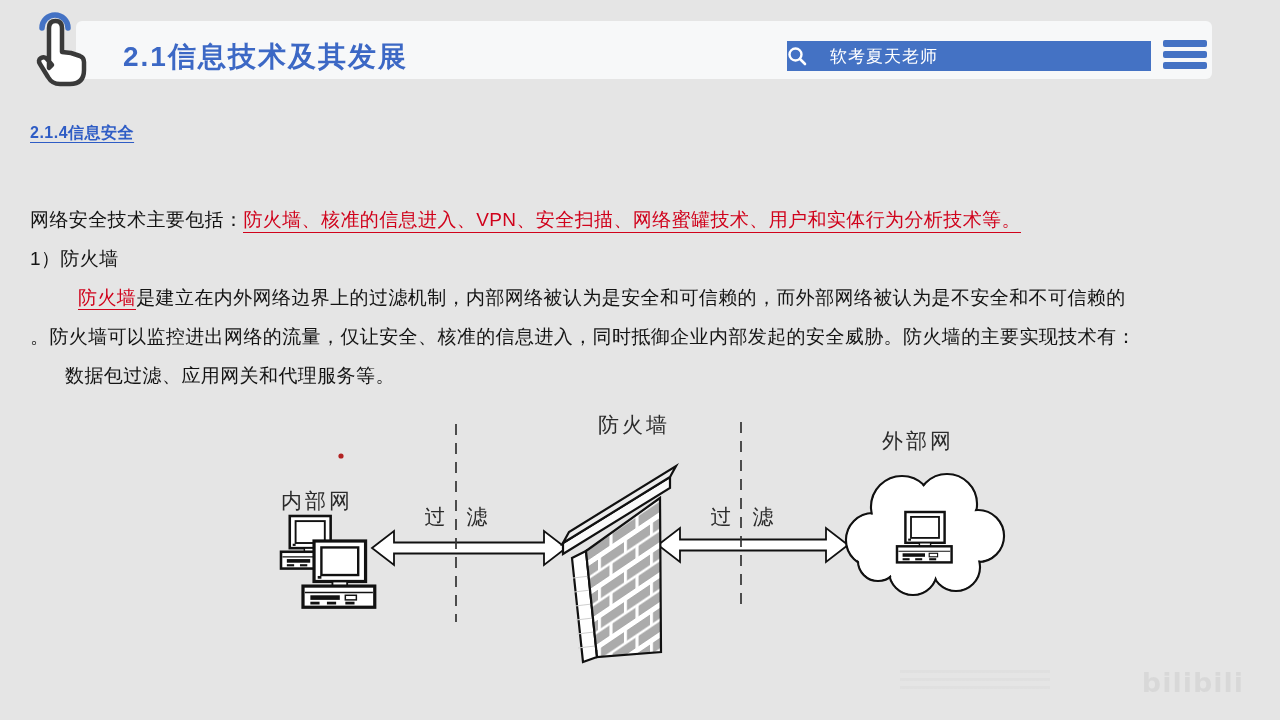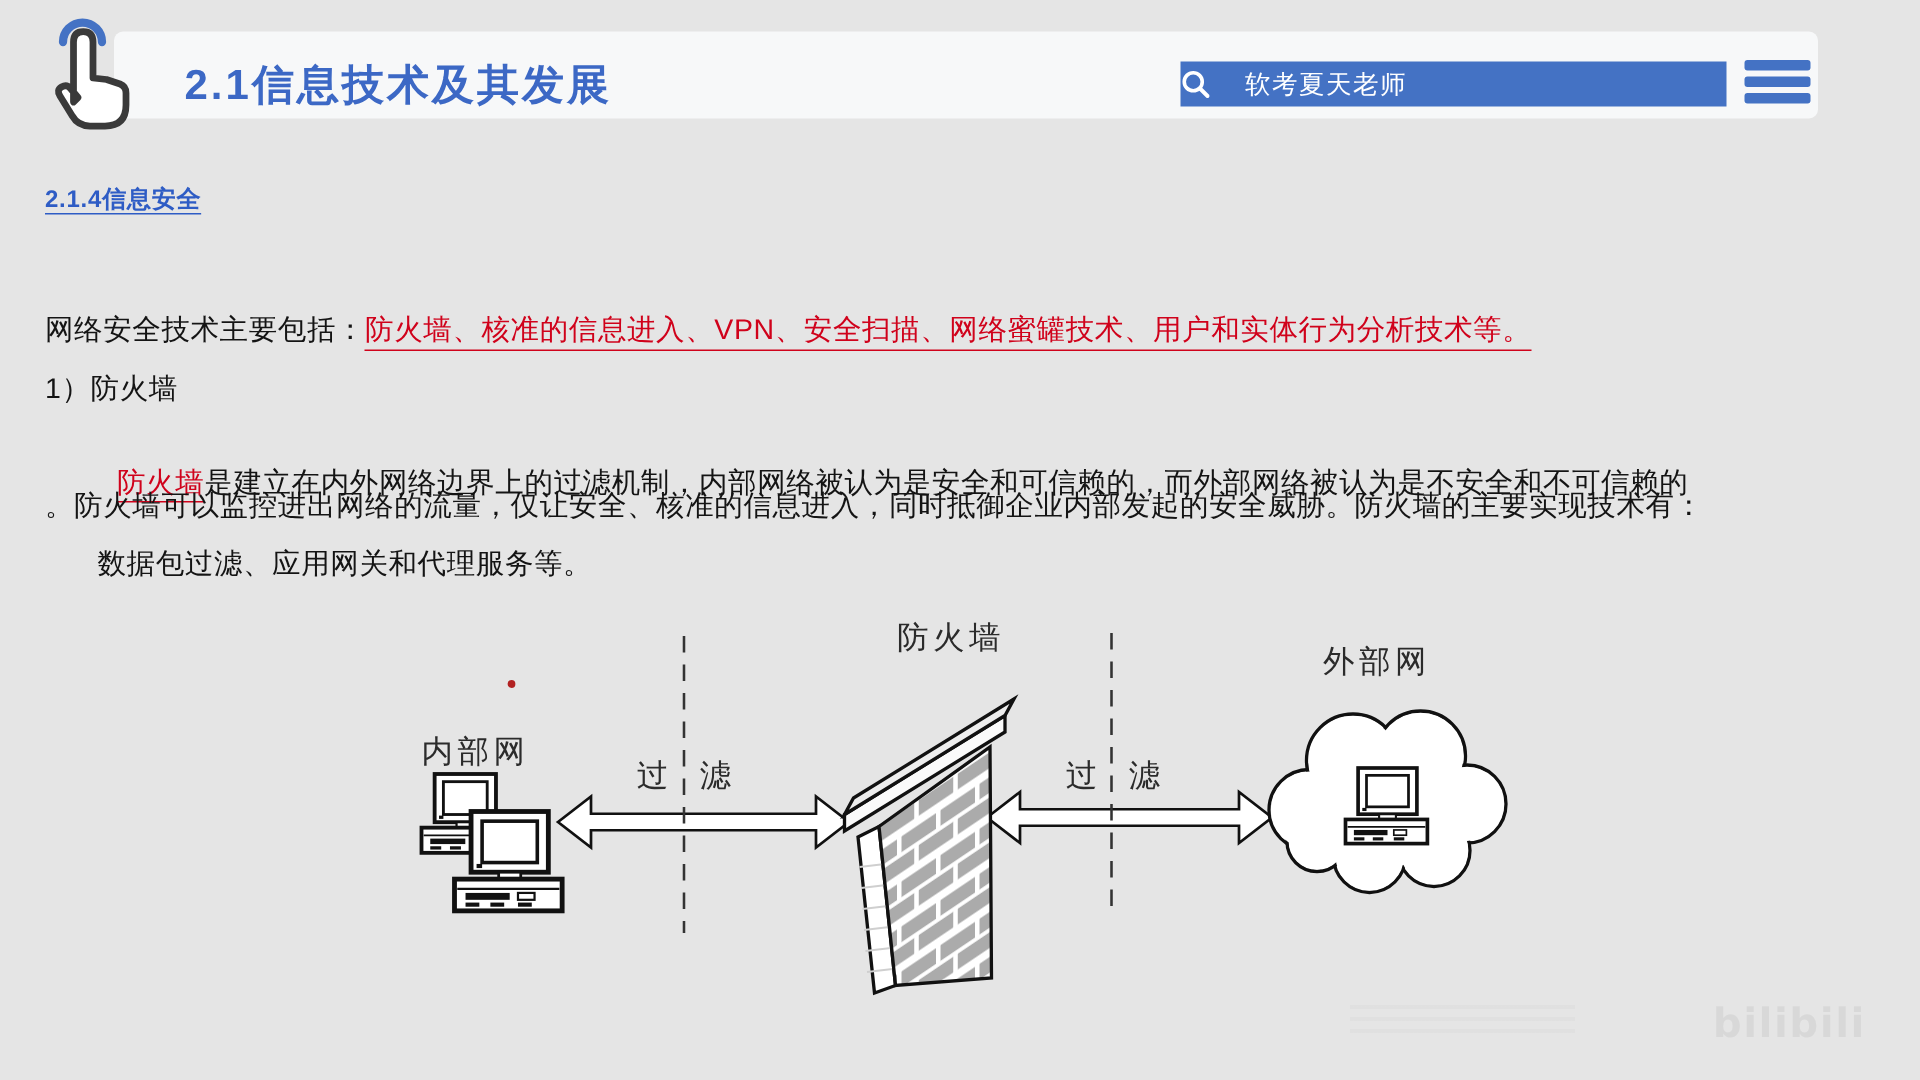--- a/index.html
+++ b/index.html
@@ -19,21 +19,21 @@
 
   
   .txt{font-size:19px;letter-spacing:.4px;white-space:nowrap;}
   .link-h{font-size:16px;font-weight:bold;color:#2e5cc5;text-decoration:underline;
           text-underline-offset:4px;cursor:pointer;letter-spacing:.5px;}
   .h1{left:30px;top:123px;}
   .h2{left:30px;top:166px;}
   .intro{left:30px;top:207px;}
   .red-u{color:#d0021b;border-bottom:1.6px solid #d0021b;padding-bottom:2px;}
   .li1{left:30px;top:246px;}
-  .p1{left:48px;top:285px;margin-top:24px;}
+  .p1{left:48px;top:285px;}
   .p2{left:30px;top:324px;}
   .p3{left:48px;top:363px;margin-left:17px;}
   .term{color:#d0021b;border-bottom:1.6px solid #d0021b;padding-bottom:1px;margin-left:30px;}
 
   
   .diagram{left:0;top:400px;}
   .dg-label{font-family:"DejaVu Serif",serif;fill:#2b2b2b;}
 
   
   .wm{right:36px;bottom:22px;font-size:27px;font-weight:bold;color:#000;opacity:.05;

